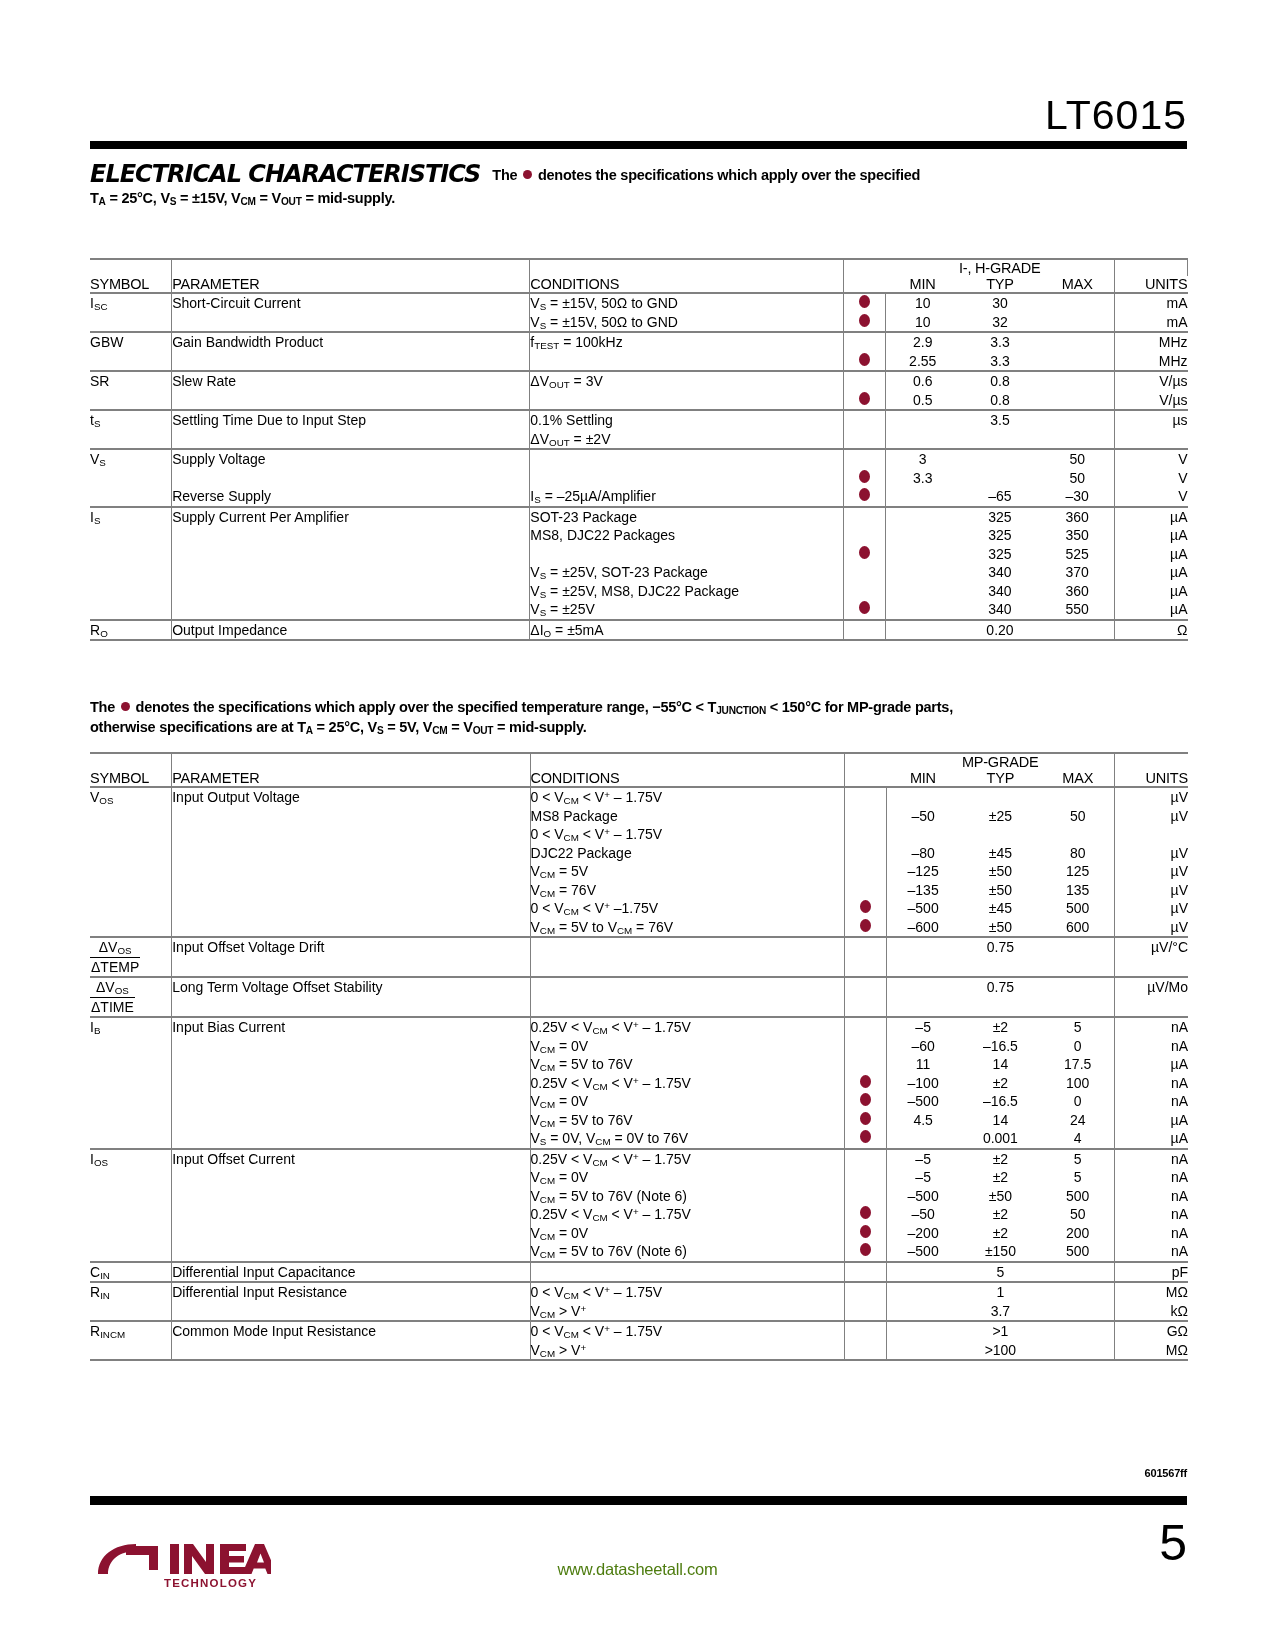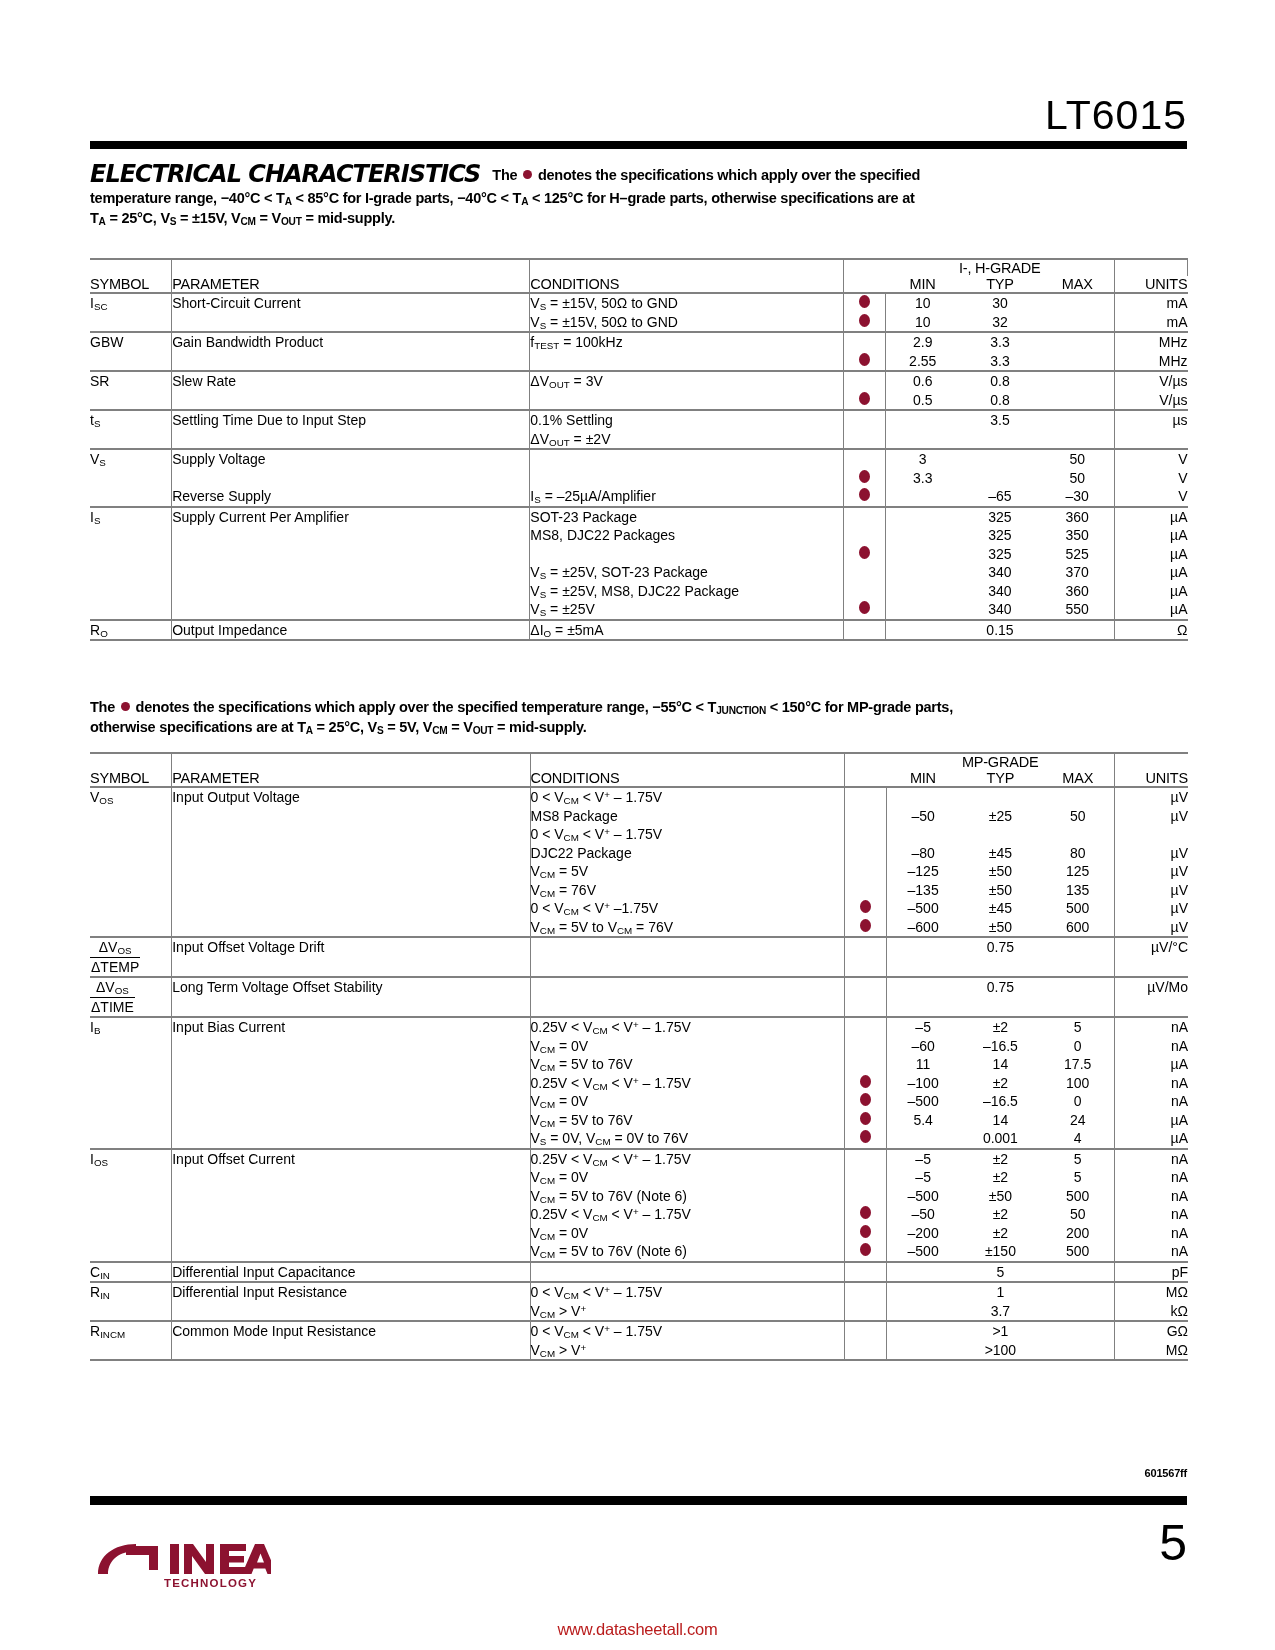--- a/index.html
+++ b/index.html
@@ -121,39 +121,38 @@
   .docid{
     position:absolute;right:88px;top:1467px;
     font-size:11px;font-weight:bold;letter-spacing:-0.2px;
   }
   .rule-bottom{
     position:absolute;left:90px;right:88px;top:1496px;
     height:9px;background:#000;
   }
   .lt-logo{position:absolute;left:96px;top:1538px;width:175px;height:52px;}
   .url{
-    position:absolute;left:0;right:0;top:1620px;text-align:center;
-    font-size:16.5px;color:#b91c1c;letter-spacing:-0.2px;
+    position:absolute;left:0;right:0;top:1560px;text-align:center;
+    font-size:16.5px;color:#4d7c0f;letter-spacing:-0.2px;
   }
   .pageno{
     position:absolute;right:88px;top:1518px;
     font-size:50px;line-height:1;
   }
 </style>
 </head>
 <body>
 
 <div class="page">
 
   <div class="part-no">LT6015</div>
   <div class="rule-top"></div>
 
   <div class="sec-head">
     <span class="sec-title">ELECTRICAL CHARACTERISTICS</span><span class="sec-note">The <span class="bul"></span> denotes the specifications which apply over the specified</span>
-    <div class="sec-note2">temperature range, −40°C &lt; T<sub>A</sub> &lt; 85°C for I-grade parts, −40°C &lt; T<sub>A</sub> &lt; 125°C for H–grade parts, otherwise specifications are at</div>
     <div class="sec-note2">T<sub>A</sub> = 25°C, V<sub>S</sub> = ±15V, V<sub>CM</sub> = V<sub>OUT</sub> = mid-supply.</div>
   </div>
 
   <table class="spec tbl1">
     <colgroup>
       <col class="c-sym">
         <col class="c-par">
         <col class="c-cond">
         <col class="c-bul">
       <col class="c-min">
@@ -416,21 +415,21 @@
           <td class="cell lines vline-cond">
             <div>ΔI<sub>O</sub> = ±5mA</div>
           </td>
           <td class="bulcell lines vline-bul">
             <div>&nbsp;</div>
           </td>
           <td class="num lines">
             <div>&nbsp;</div>
           </td>
           <td class="num lines">
-            <div>0.15</div>
+            <div>0.20</div>
           </td>
           <td class="num lines vline-max">
             <div>&nbsp;</div>
           </td>
           <td class="uni lines">
             <div>Ω</div>
           </td>
         </tr>
         <tr>
           <td style="border-top: 2px solid rgb(128, 128, 128); height: 0px;"></td>
@@ -622,21 +621,21 @@
             <div><span class="bdot"></span></div>
             <div><span class="bdot"></span></div>
             <div><span class="bdot"></span></div>
           </td>
           <td class="num lines">
             <div>–5</div>
             <div>–60</div>
             <div>11</div>
             <div>–100</div>
             <div>–500</div>
-            <div>5.4</div>
+            <div>4.5</div>
             <div>&nbsp;</div>
           </td>
           <td class="num lines">
             <div>±2</div>
             <div>–16.5</div>
             <div>14</div>
             <div>±2</div>
             <div>–16.5</div>
             <div>14</div>
             <div>0.001</div>

